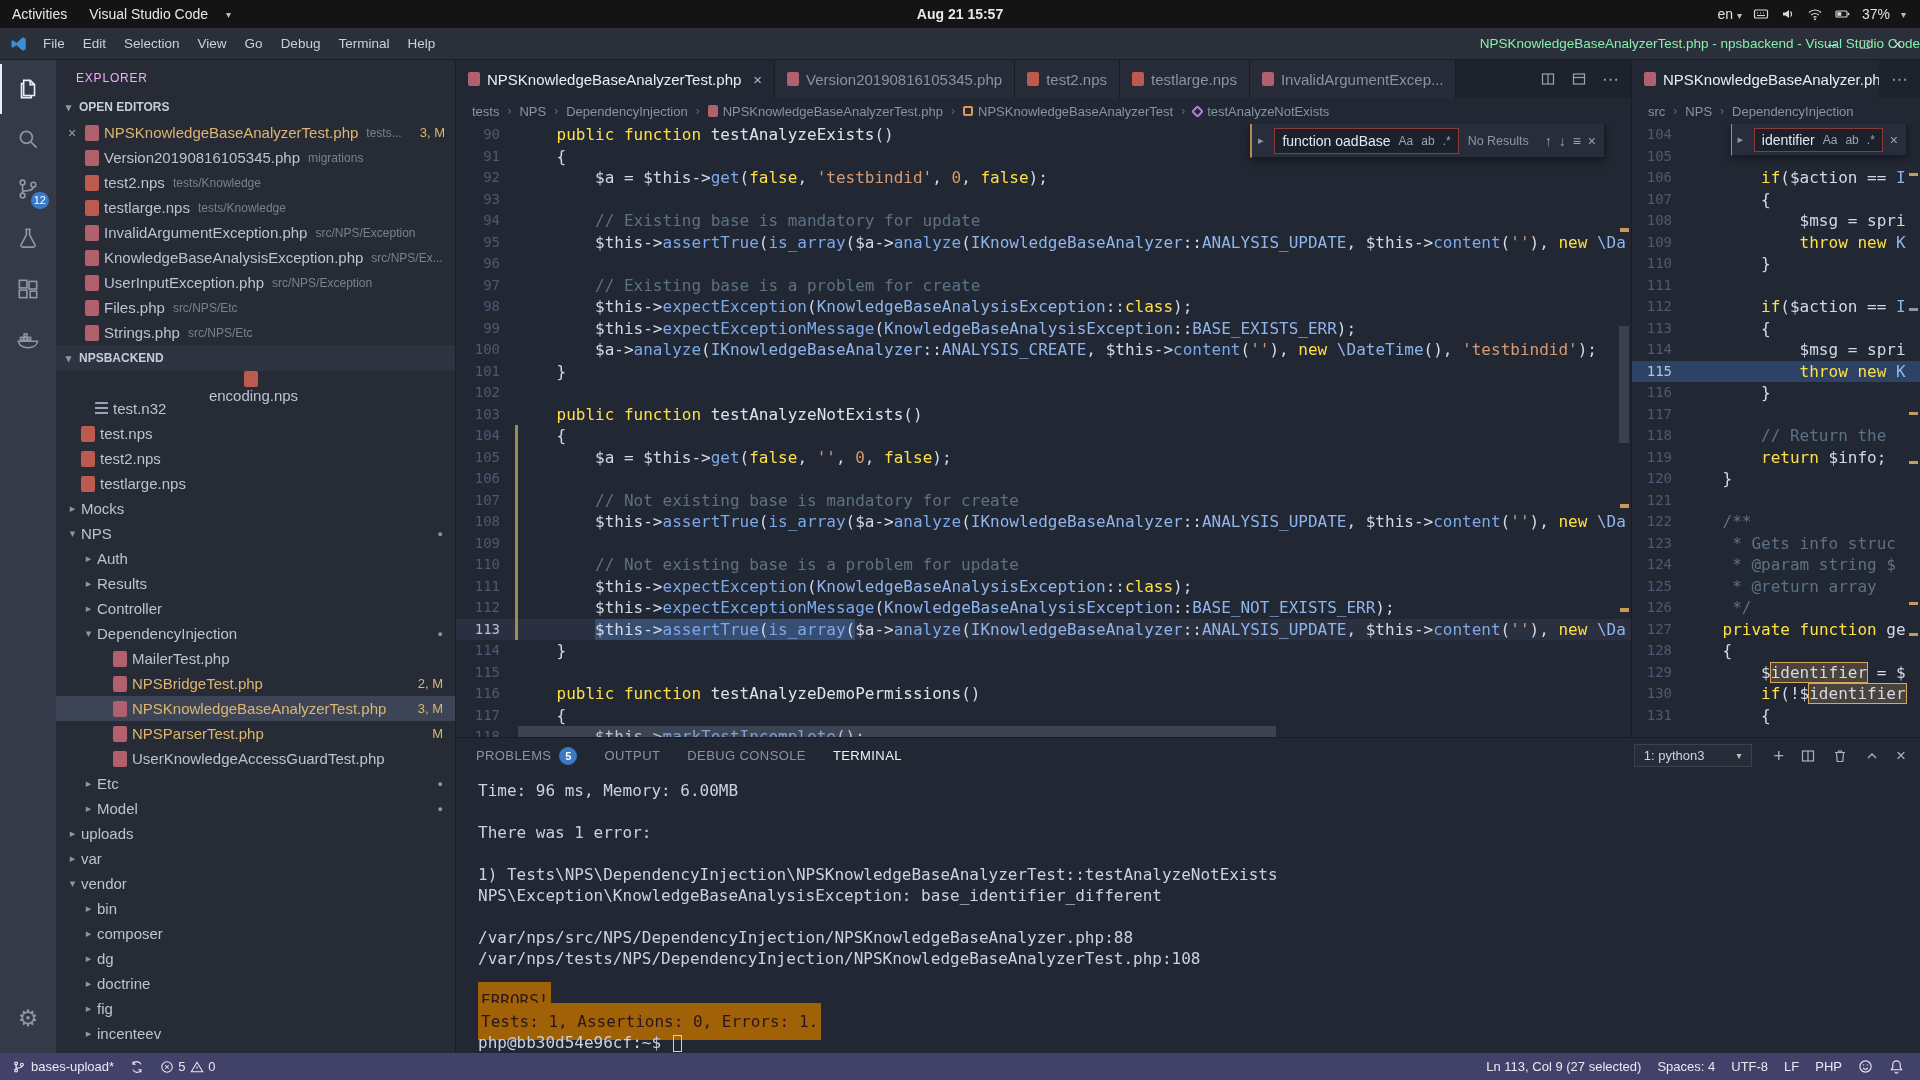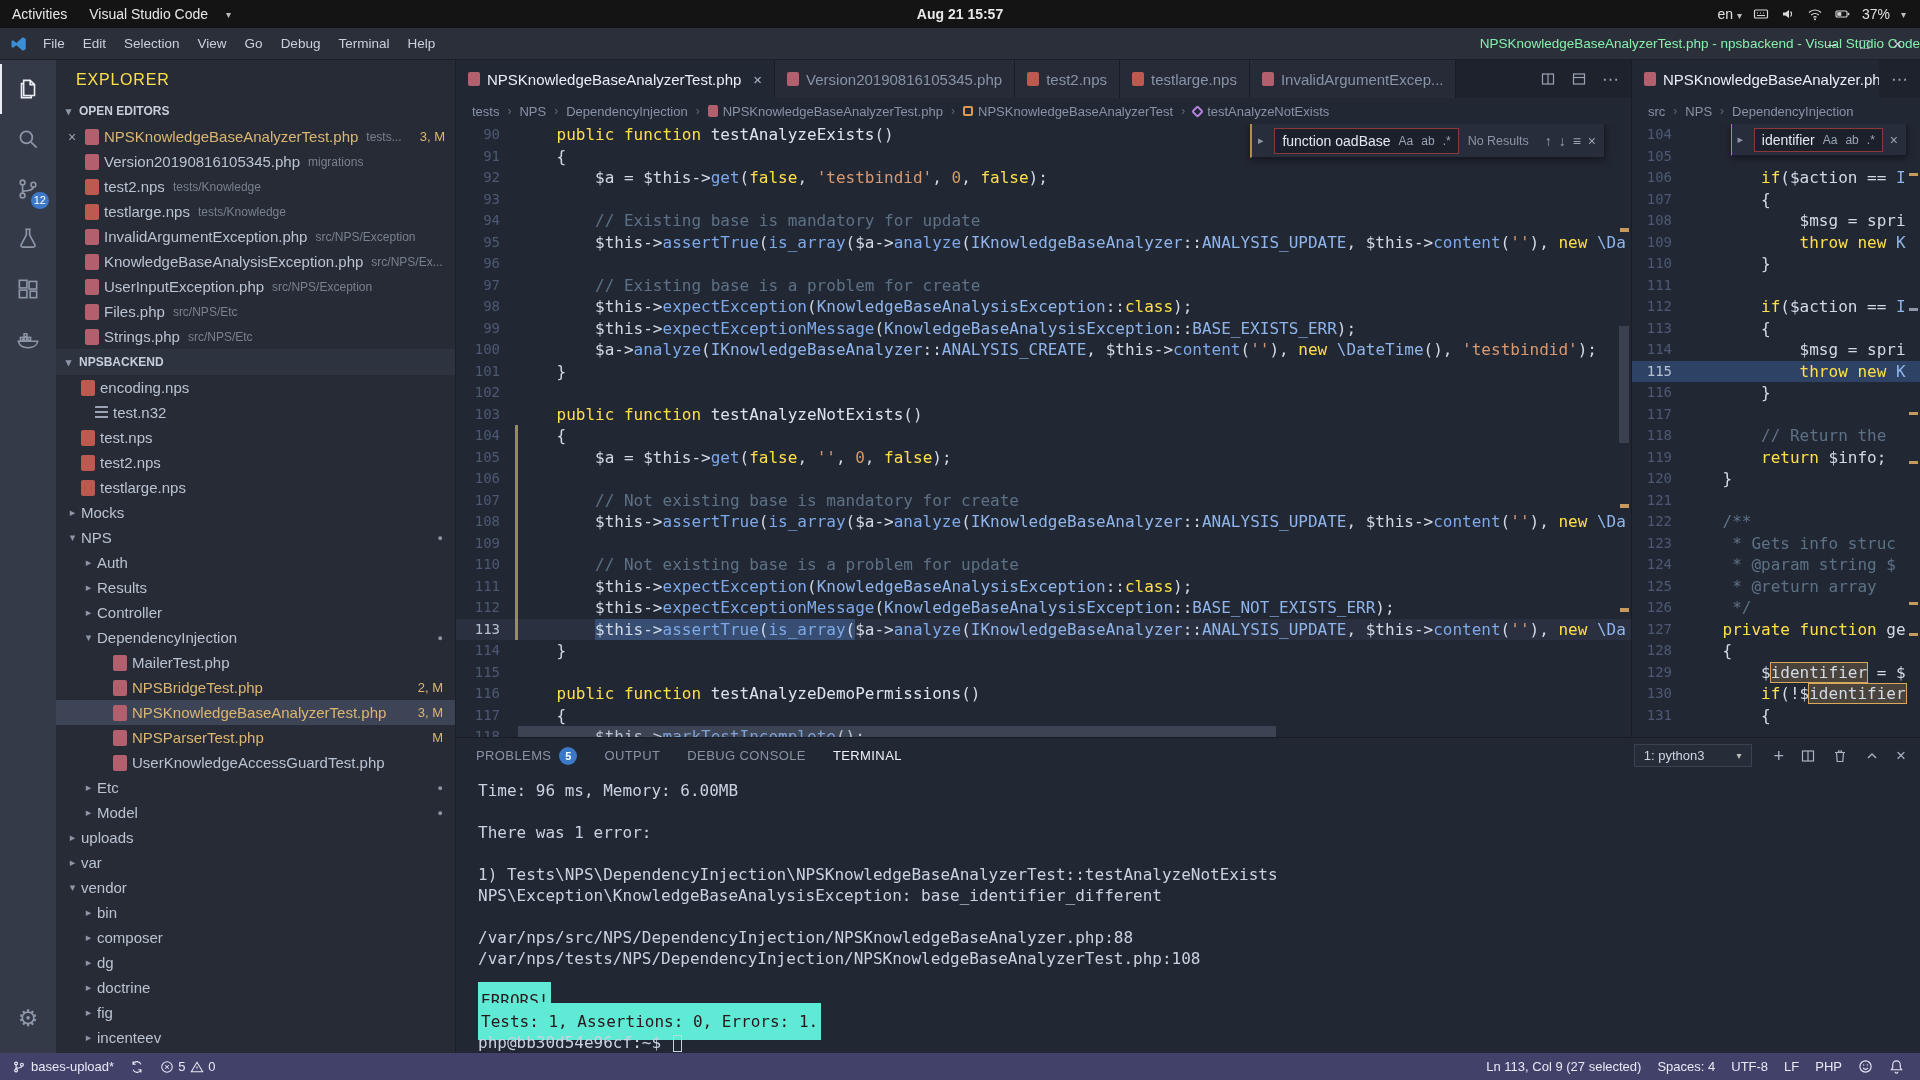--- a/index.html
+++ b/index.html
@@ -30,21 +30,21 @@
 
 .activitybar{width:56px;background:#343a47;display:flex;flex-direction:column;align-items:center;padding-top:4px;flex:none}
 .ab-item{width:56px;height:50px;display:flex;align-items:center;justify-content:center;position:relative;color:#8d97a8}
 .ab-item.active{color:#e9eef6;box-shadow:inset 2px 0 0 #e9eef6}
 .ab-badge{position:absolute;right:7px;bottom:5px;background:#3b79c7;color:#fff;border-radius:9px;font-size:11px;min-width:18px;height:17px;line-height:17px;text-align:center;padding:0 3px}
 .ab-bottom{margin-top:auto;margin-bottom:10px}
 .gear-glyph{font-size:23px;line-height:1}
 
 
 .sidebar{width:400px;background:#262b35;border-right:1px solid #1b1f27;display:flex;flex-direction:column;overflow:hidden;flex:none}
-.sb-title{padding:11px 0 9px 20px;font-size:16px;letter-spacing:.8px;color:#fde047}
+.sb-title{padding:11px 0 9px 20px;font-size:12px;letter-spacing:.8px;color:#f0abfc}
 .sec-head{display:flex;align-items:center;height:26px;font-size:12px;font-weight:bold;color:#c6cedb;padding-left:4px;gap:2px;flex:none}
 .sec-head.proj{background:#2d333f}
 .chev{width:17px;text-align:center;color:#8d96a6;font-size:11px;flex:none}
 .oe-row{display:flex;align-items:center;height:25px;padding:0 10px 0 8px;font-size:15px;color:#bac3d2;gap:5px}
 .oe-close{width:16px;text-align:center;color:#9aa4b4;font-size:14px;flex:none}
 .fi{width:14px;height:16px;border-radius:2px;flex:none}
 .fi.php{background:#b25f6e}
 .fi.nps{background:#bc5a50}
 .fi.n32{height:13px;width:13px;border-radius:1px;background:repeating-linear-gradient(to bottom,#9aa4b4 0 2px,transparent 2px 5px)}
 .tab-fi{width:12px;height:14px}
@@ -119,21 +119,21 @@
 .panel-head{height:35px;display:flex;align-items:center;padding:0 14px 0 20px;gap:27px;flex:none}
 .ptab{font-size:13px;letter-spacing:.4px;color:#8893a4;display:flex;align-items:center;gap:8px}
 .ptab.active{color:#eef2f8}
 .pbadge{background:#3b79c7;color:#fff;border-radius:9px;font-size:11px;min-width:18px;height:18px;line-height:18px;text-align:center;font-weight:bold}
 .panel-controls{margin-left:auto;display:flex;align-items:center;gap:16px;color:#aab3c2}
 .shell-pick{display:flex;align-items:center;gap:32px;background:#262c38;border:1px solid #3a4150;padding:3px 9px;font-size:13px;color:#cdd5e2;margin-right:6px}
 .plus-glyph{font-size:18px;line-height:1}
 .x-glyph{font-size:17px;line-height:1}
 .terminal{flex:1;padding:7px 0 0 22px;font-family:"DejaVu Sans Mono",monospace;font-size:16px;line-height:21px;color:#c9d3e0;overflow:hidden}
 .t-line{white-space:pre}
-.t-err{background:#5eead4;color:#2a161c;padding:9px 3px}
+.t-err{background:#a16207;color:#2a161c;padding:9px 3px}
 .t-cursor{display:inline-block;width:9px;height:17px;border:1px solid #c9d3e0;vertical-align:text-bottom;margin-left:2px}
 
 
 .statusbar{height:27px;background:#414169;color:#e9e9f6;display:flex;align-items:center;font-size:13px;padding:0 8px 0 4px}
 .sb-item{display:flex;align-items:center;gap:5px;padding:0 8px;height:100%;white-space:nowrap}
 .sb-right{margin-left:auto;display:flex;align-items:center}
 .sb-pair{display:flex;align-items:center;gap:4px}
 </style>
 </head>
 <body>
@@ -328,21 +328,21 @@
           <span class="fi php"></span>
           <span class="fname">Strings.php</span>
           <span class="fpath">src/NPS/Etc</span>
         </div>
       </div>
     <div class="sec-head proj">
       <span class="chev">▾</span>
       <span>NPSBACKEND</span>
     </div>
     <div class="tree">
-        <div class="tree-row" style="padding-left: 8px;">
+        <div class="tree-row" style="padding-left: 8px; flex-direction: column;">
           <span class="tw"></span>
           <span class="fi nps"></span>
           <span class="fname">encoding.nps</span>
         </div>
         <div class="tree-row" style="padding-left: 22px;">
           <span class="tw"></span>
           <span class="fi n32"></span>
           <span class="fname">test.n32</span>
         </div>
         <div class="tree-row" style="padding-left: 8px;">

